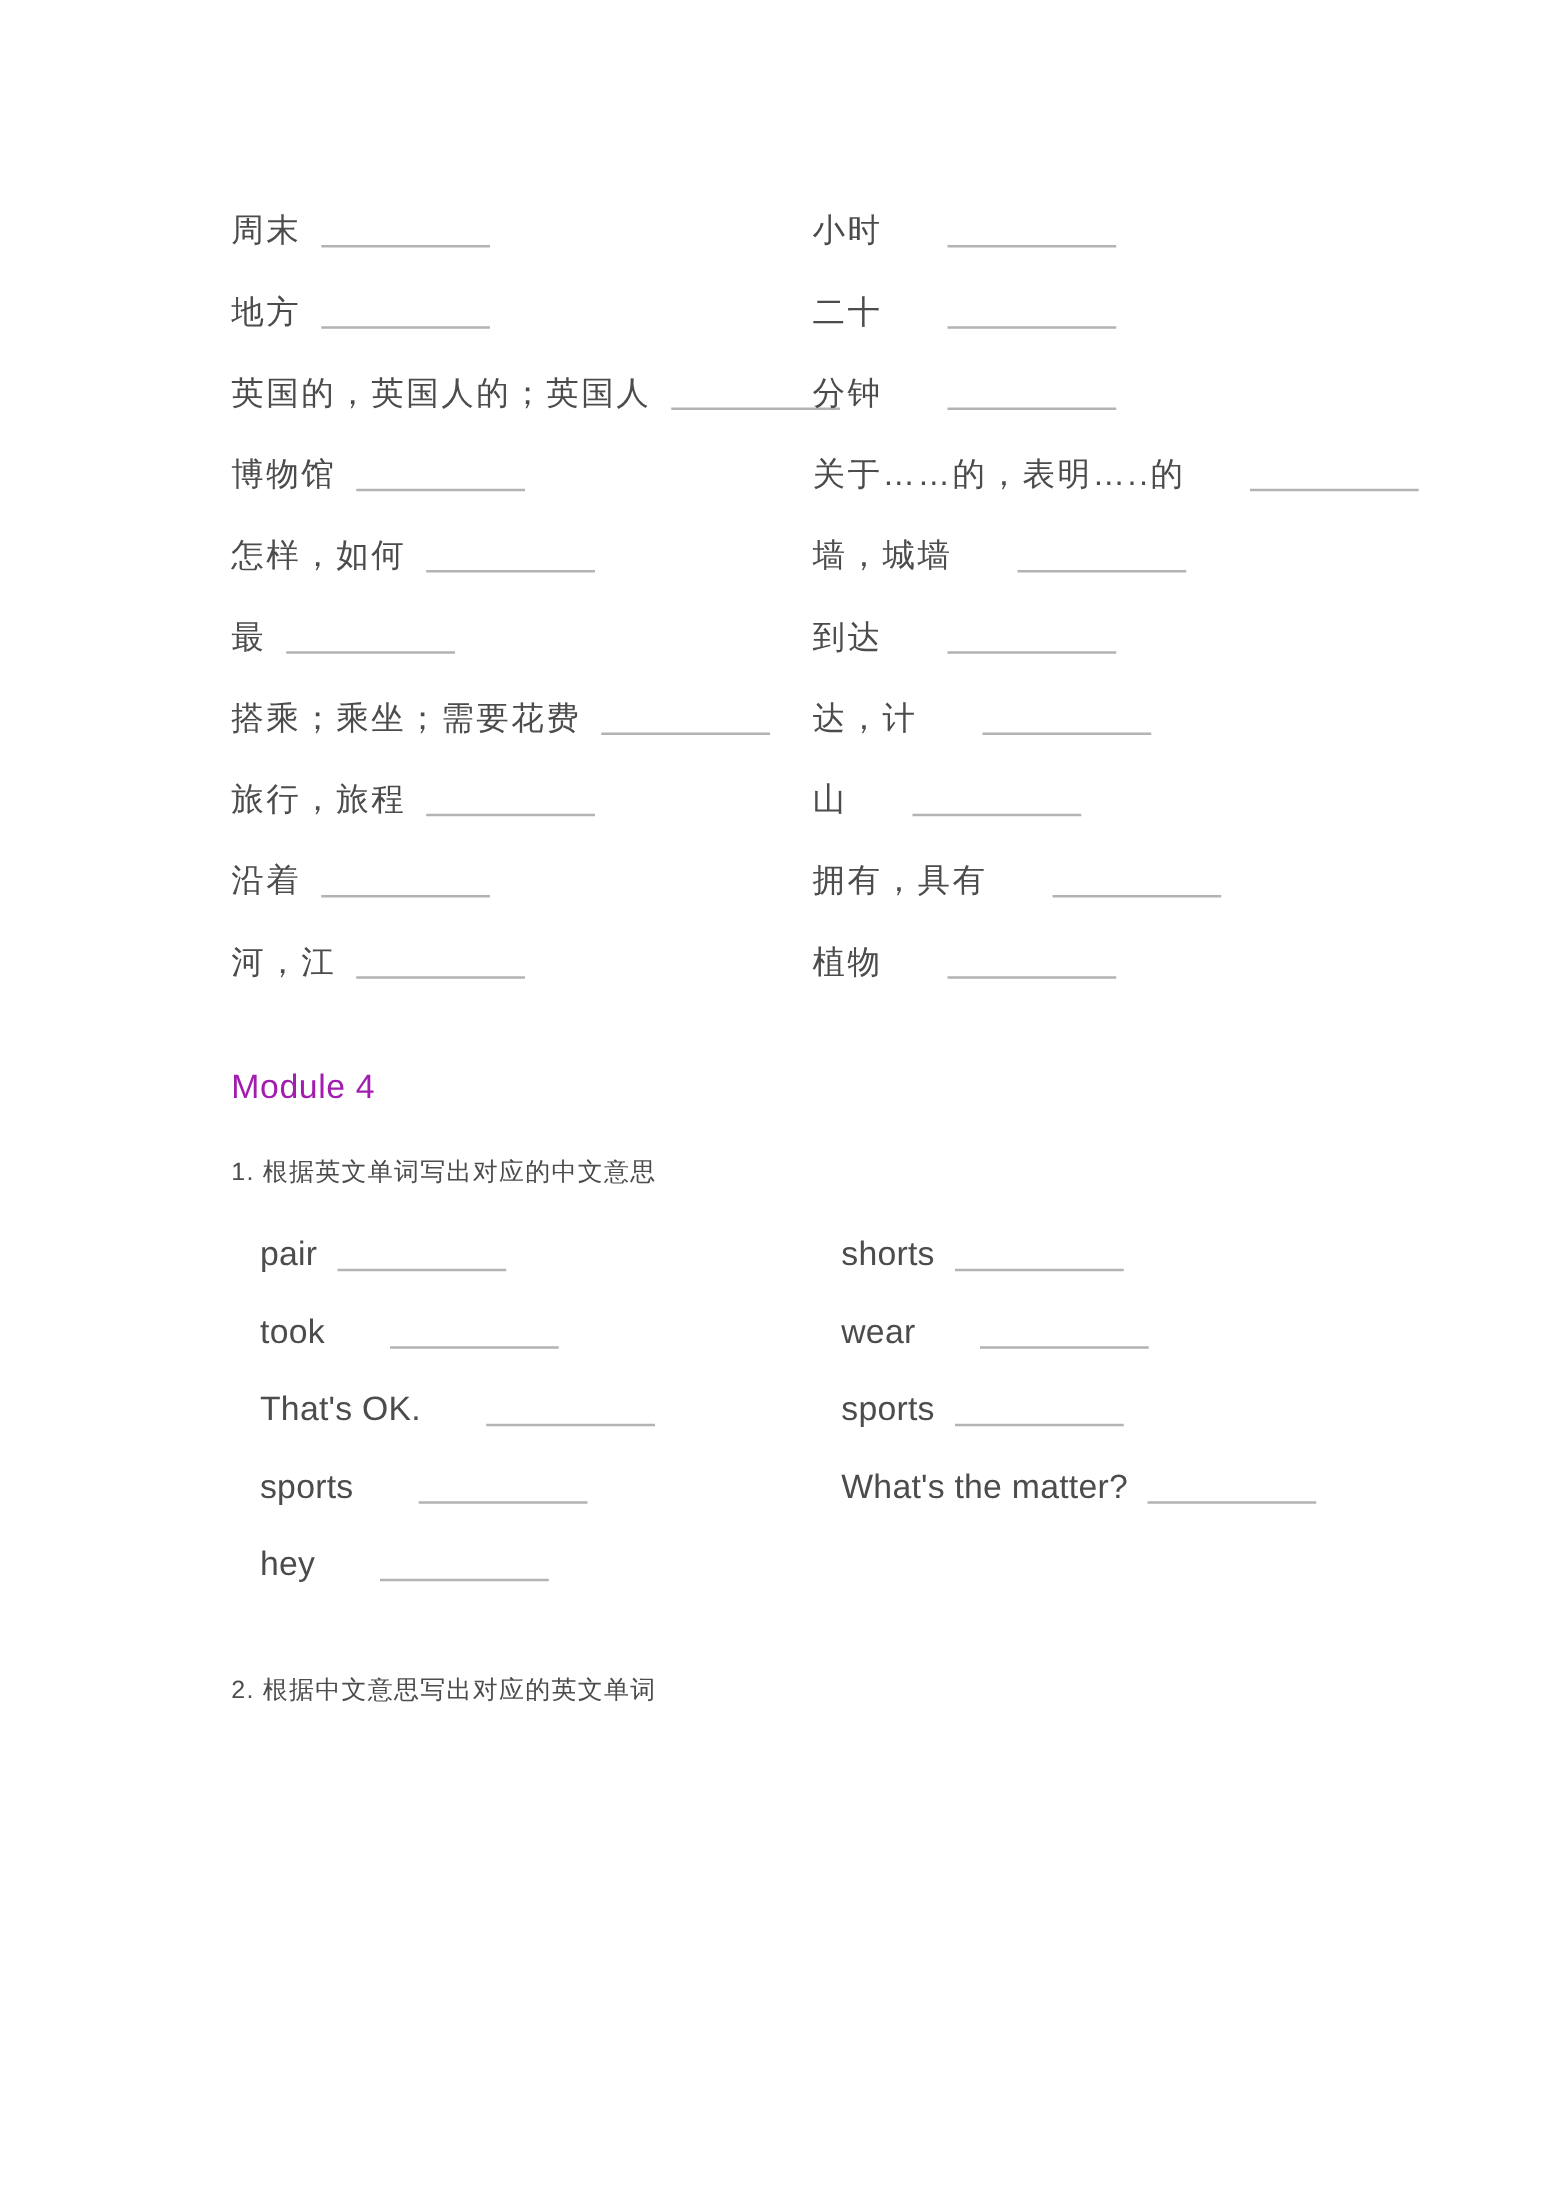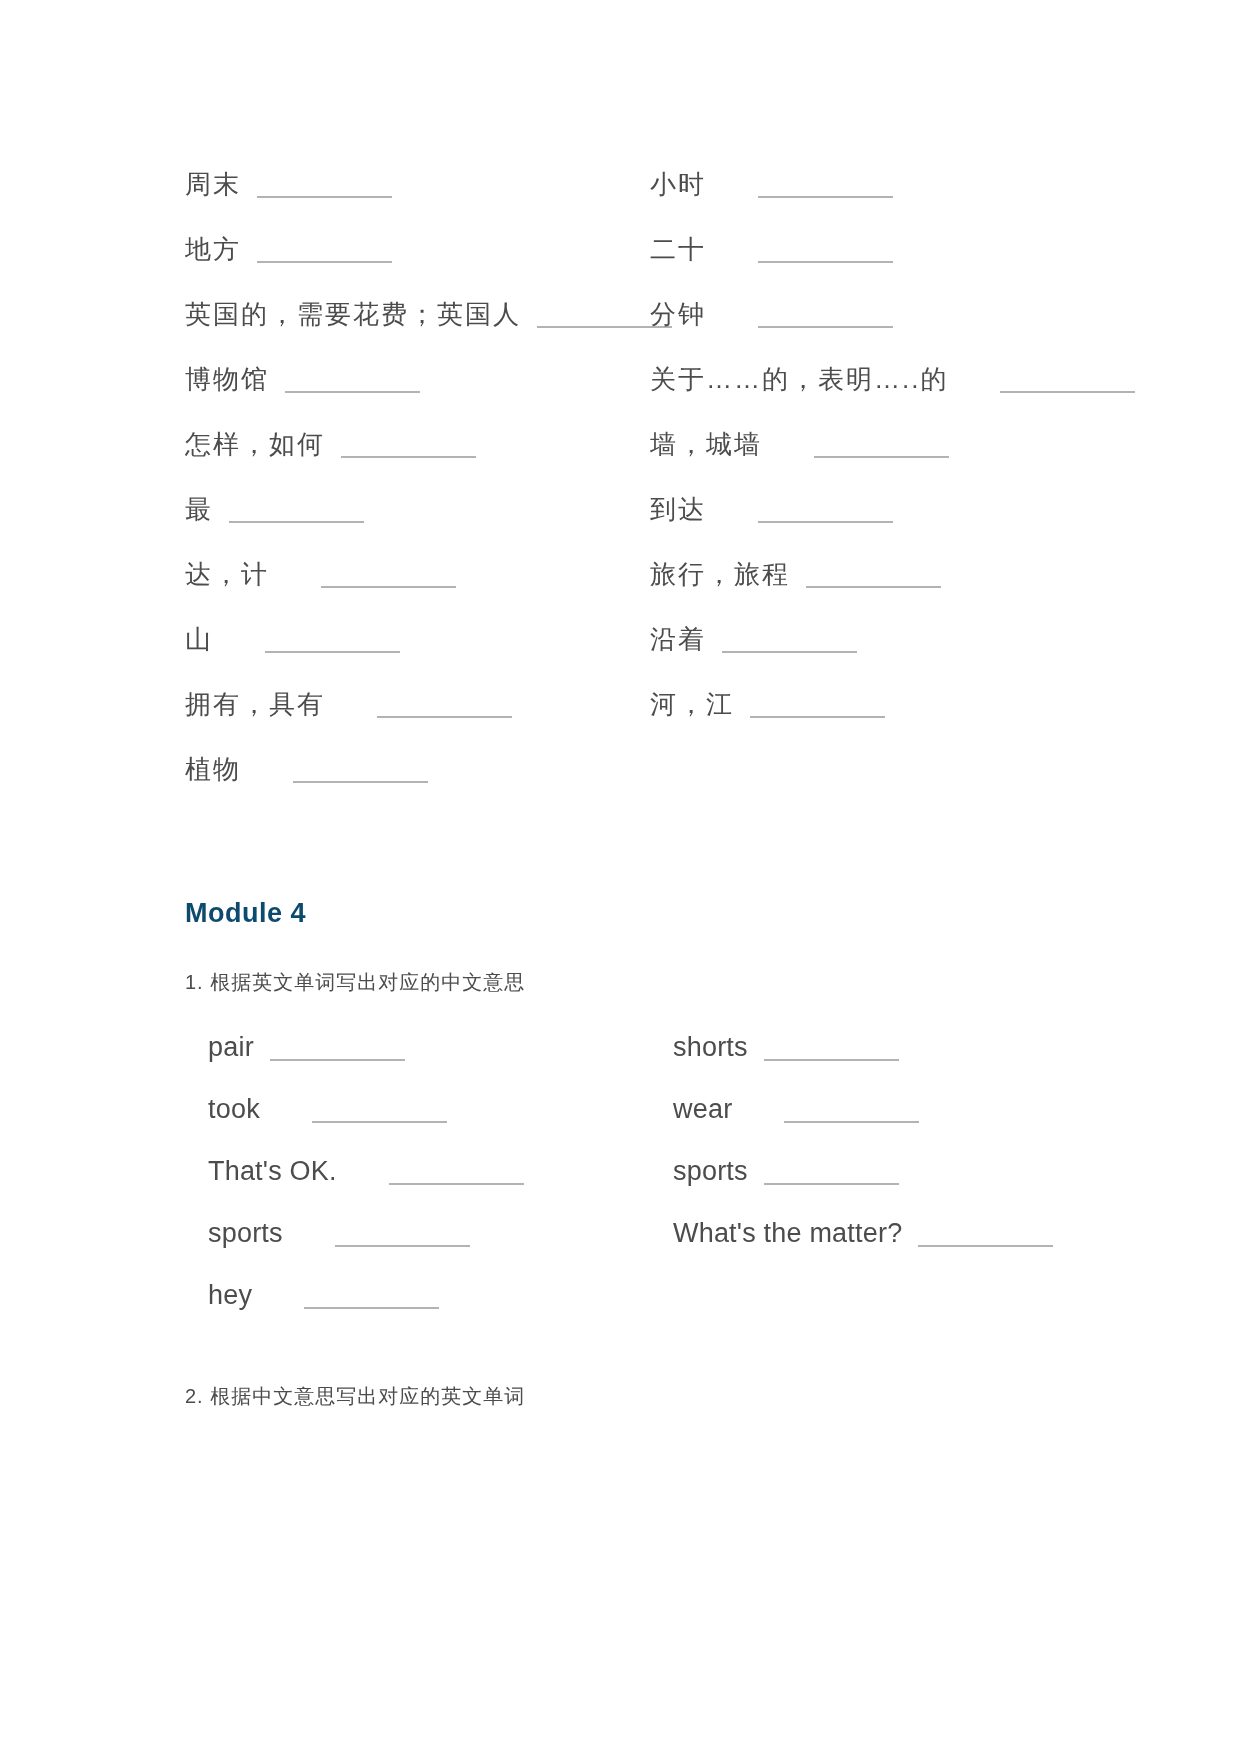--- a/index.html
+++ b/index.html
@@ -45,25 +45,25 @@
   .blank {
     display: inline-block;
     width: 135px;
     height: 0;
     border-bottom: 2px solid #b3b3b3;
     flex-shrink: 0;
     margin-left: 16px;
   }
   .cell.r .blank { margin-left: 52px; }
   .module-heading {
-    margin: 114px 0 0 0;
+    margin: 70px 0 0 0;
     font-size: 27px;
     line-height: 32px;
-    font-weight: bold;
-    color: #0c4a6e;
+    font-weight: normal;
+    color: #a21caf;
     letter-spacing: 0.5px;
   }
   .task-label {
     margin: 36px 0 0 0;
     font-size: 20px;
     line-height: 34px;
     letter-spacing: 1px;
   }
   .task-label.task2 { margin-top: 70px; }
 </style>
@@ -86,21 +86,21 @@
     <div class="cell">
       <span class="term cn-term">地方</span>
       <span class="blank"></span>
     </div>
     <div class="cell r">
       <span class="term cn-term">二十</span>
       <span class="blank"></span>
     </div>
 
     <div class="cell">
-      <span class="term cn-term">英国的，需要花费；英国人</span>
+      <span class="term cn-term">英国的，英国人的；英国人</span>
       <span class="blank"></span>
     </div>
     <div class="cell r">
       <span class="term cn-term">分钟</span>
       <span class="blank"></span>
     </div>
 
     <div class="cell">
       <span class="term cn-term">博物馆</span>
       <span class="blank"></span>
@@ -121,20 +121,24 @@
 
     <div class="cell">
       <span class="term cn-term">最</span>
       <span class="blank"></span>
     </div>
     <div class="cell r">
       <span class="term cn-term">到达</span>
       <span class="blank"></span>
     </div>
 
+    <div class="cell">
+      <span class="term cn-term">搭乘；乘坐；需要花费</span>
+      <span class="blank"></span>
+    </div>
     <div class="cell r">
       <span class="term cn-term">达，计</span>
       <span class="blank"></span>
     </div>
 
     <div class="cell">
       <span class="term cn-term">旅行，旅程</span>
       <span class="blank"></span>
     </div>
     <div class="cell r">

